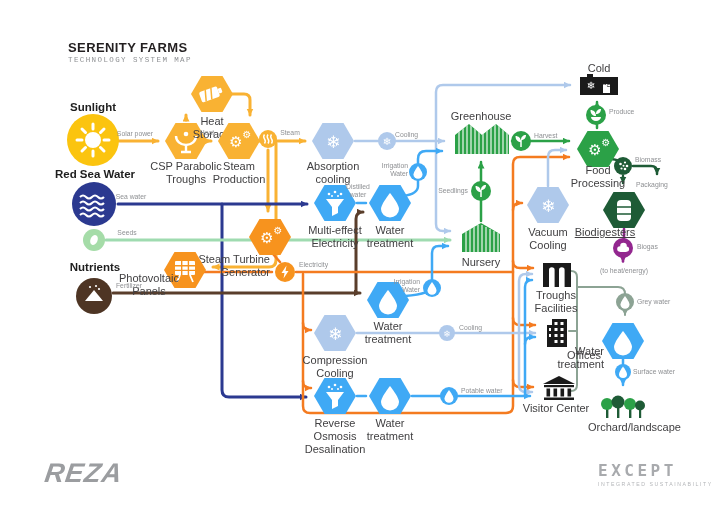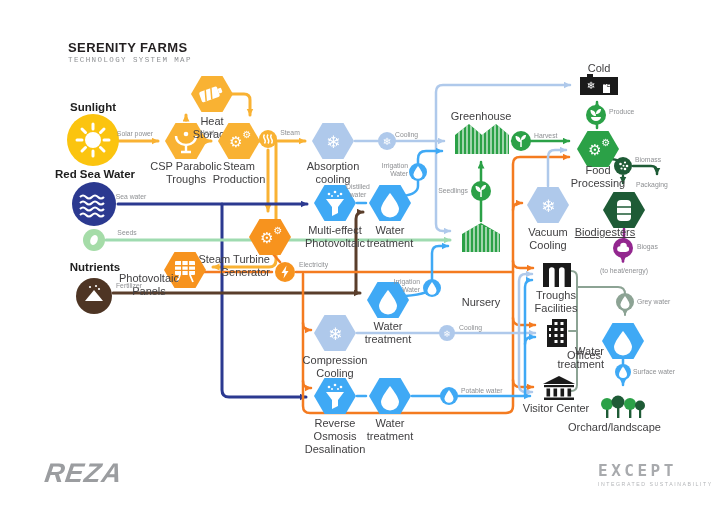--- a/index.html
+++ b/index.html
@@ -249,21 +249,21 @@
     <g fill="#fff">
         <circle cx="16" cy="10" r="1.3"></circle>
         <circle cx="22" cy="8" r="1.3"></circle>
         <circle cx="28" cy="10" r="1.3"></circle>
         <circle cx="19" cy="12" r="1"></circle>
         <circle cx="25" cy="12" r="1"></circle>
         <path d="M13,15 H31 L25,23 V29 L19,32 V23 Z"></path>
       </g>
   </svg>
   <div class="lbl" style="left:295px;top:224px;width:80px;">Multi-effect
-Photovoltaic</div>
+Electricity</div>
 
   <svg class="abs" style="left:368px;top:184px;" width="44" height="38">
     <polygon points="1,19 11.5,1 32.5,1 43,19 32.5,37 11.5,37" fill="#3FA9F5"></polygon>
     <path d="M22,9 C22,9 13,20 13,25 a9,8.5 0 0 0 18,0 C31,20 22,9 22,9 Z" fill="#fff"></path>
   </svg>
   <div class="lbl" style="left:350px;top:224px;width:80px;">Water
 treatment</div>
 
   <svg class="abs" style="left:409px;top:163px;" width="18" height="18">
     <circle cx="9" cy="9" r="9" fill="#3FA9F5"></circle>
@@ -368,21 +368,21 @@
     <defs>
         <clipPath id="nuc">
           <polygon points="1,31 1,13 20,2 39,13 39,31"></polygon>
         </clipPath>
       </defs>
     <polygon points="1,31 1,13 20,2 39,13 39,31" fill="#2BA147"></polygon>
     <g clip-path="url(#nuc)" stroke="#fff" stroke-width="1.3" opacity=".85">
         <path d="M5,10 v22 M9,8 v24 M13,6 v26 M17,4 v28 M21,4 v28 M25,6 v26 M29,8 v24 M33,10 v22 M37,12 v20"></path>
       </g>
   </svg>
-  <div class="lbl" style="left:451px;top:256px;width:60px;margin-top:40px;">Nursery</div>
+  <div class="lbl" style="left:451px;top:256px;width:60px;">Nursery</div>
 
   <svg class="abs" style="left:511px;top:131px;" width="20" height="20">
     <circle cx="10" cy="10" r="10" fill="#2BA147"></circle>
     <g>
         <path d="M10,16 V9" stroke="#fff" stroke-width="1.5" fill="none"></path>
         <path d="M10,11 C10,7 7.5,5 4.5,5 C4.5,9 7,11 10,11 Z M10,9 C10,6 12,4 15,4 C15,7 13,9 10,9 Z" fill="#fff"></path>
       </g>
   </svg>
 
   <svg class="abs" style="left:586px;top:105px;" width="20" height="20">
@@ -493,21 +493,21 @@
         <rect x="6" y="14" width="2.4" height="10" fill="#1E5B36"></rect>
         <rect x="17" y="12" width="2.4" height="12" fill="#1E5B36"></rect>
         <rect x="29" y="14" width="2.4" height="10" fill="#1E5B36"></rect>
         <rect x="39" y="15" width="2.2" height="9" fill="#1E5B36"></rect>
     <circle cx="7" cy="10" r="6" fill="#2BA147"></circle>
         <circle cx="18" cy="8" r="6.5" fill="#1E5B36"></circle>
         <circle cx="30" cy="10" r="6" fill="#2BA147"></circle>
         <circle cx="40" cy="11.5" r="5" fill="#1E5B36"></circle>
       </g>
   </svg>
-  <div class="lbl" style="left:568px;top:421px;width:80px;">Orchard/landscape</div>
+  <div class="lbl" style="left:588px;top:421px;width:80px;">Orchard/landscape</div>
 
   <svg class="abs" style="left:83px;top:229px;" width="22" height="22">
     <circle cx="11" cy="11" r="11" fill="#A5DCA8"></circle>
       <ellipse cx="11" cy="11" rx="3.6" ry="5.2" transform="rotate(22 11 11)" fill="#fff"></ellipse>
   </svg>
 
   <div class="flbl" style="left:110px;top:130px;width:50px;">Solar power</div>
   <div class="flbl" style="left:194px;top:129px;width:26px;">Heat</div>
   <div class="flbl" style="left:277px;top:129px;width:26px;">Steam</div>
   <div class="flbl" style="left:395px;top:131px;width:36px;text-align:left;">Cooling</div>

